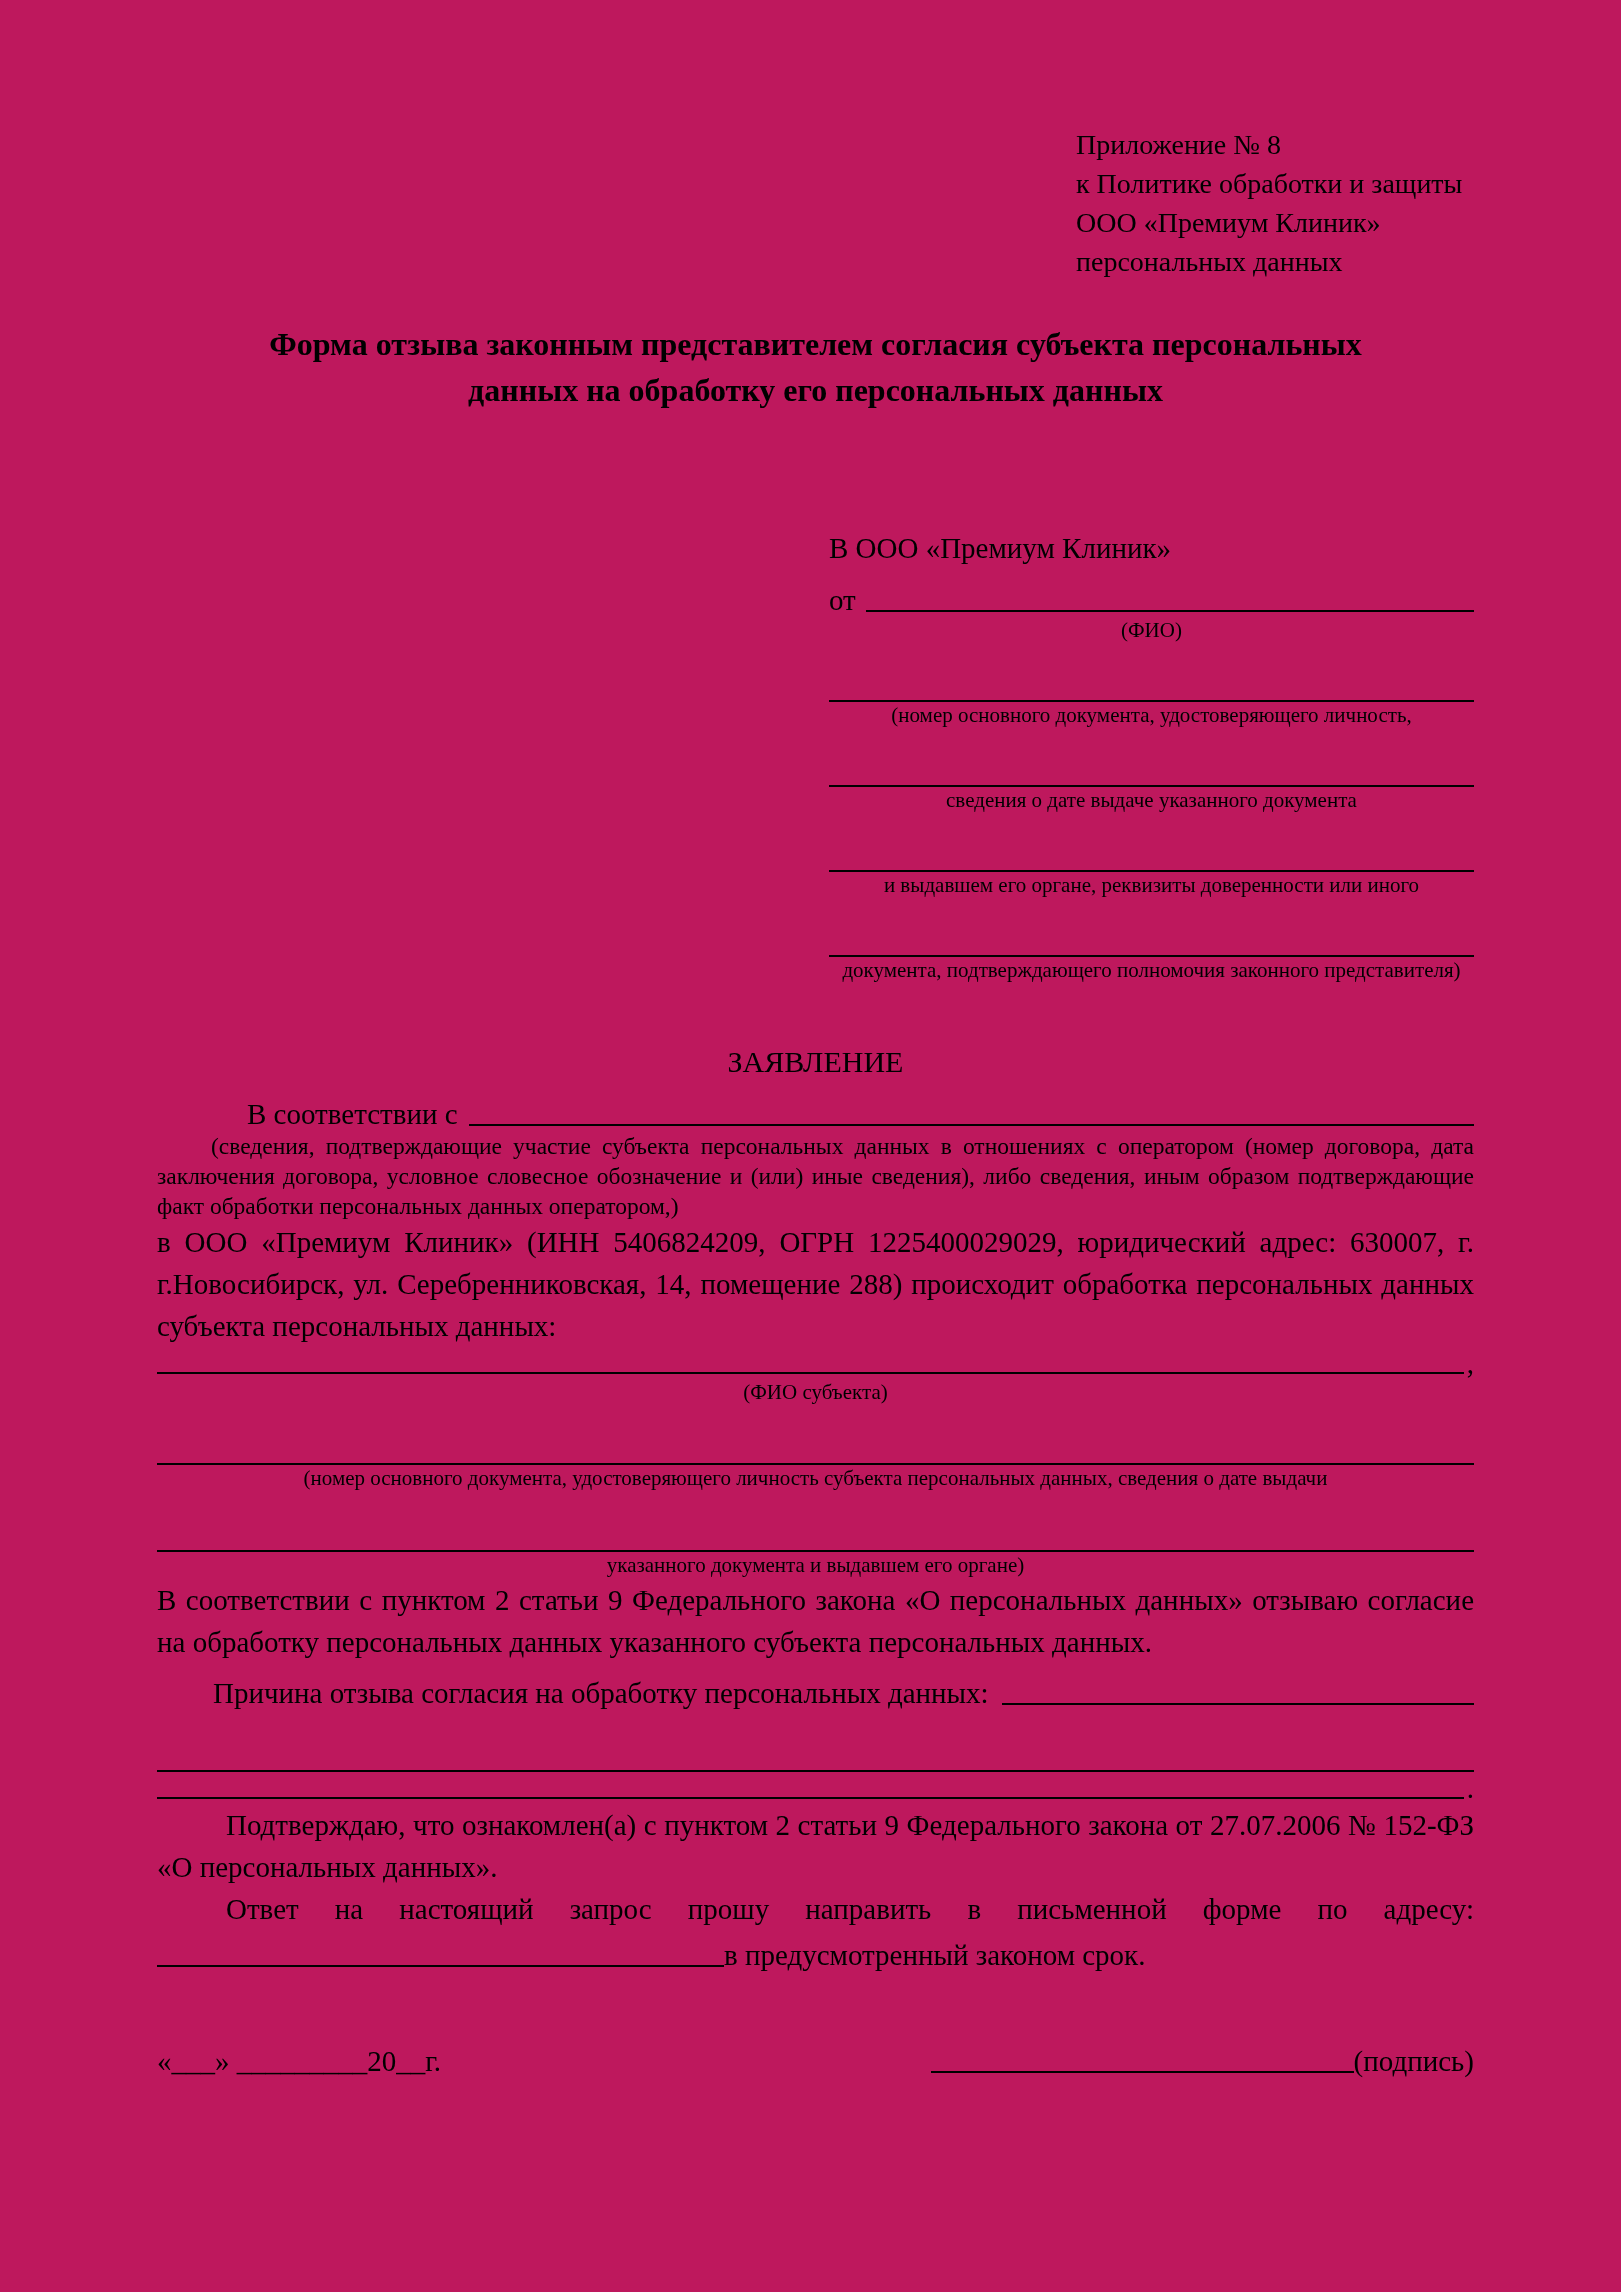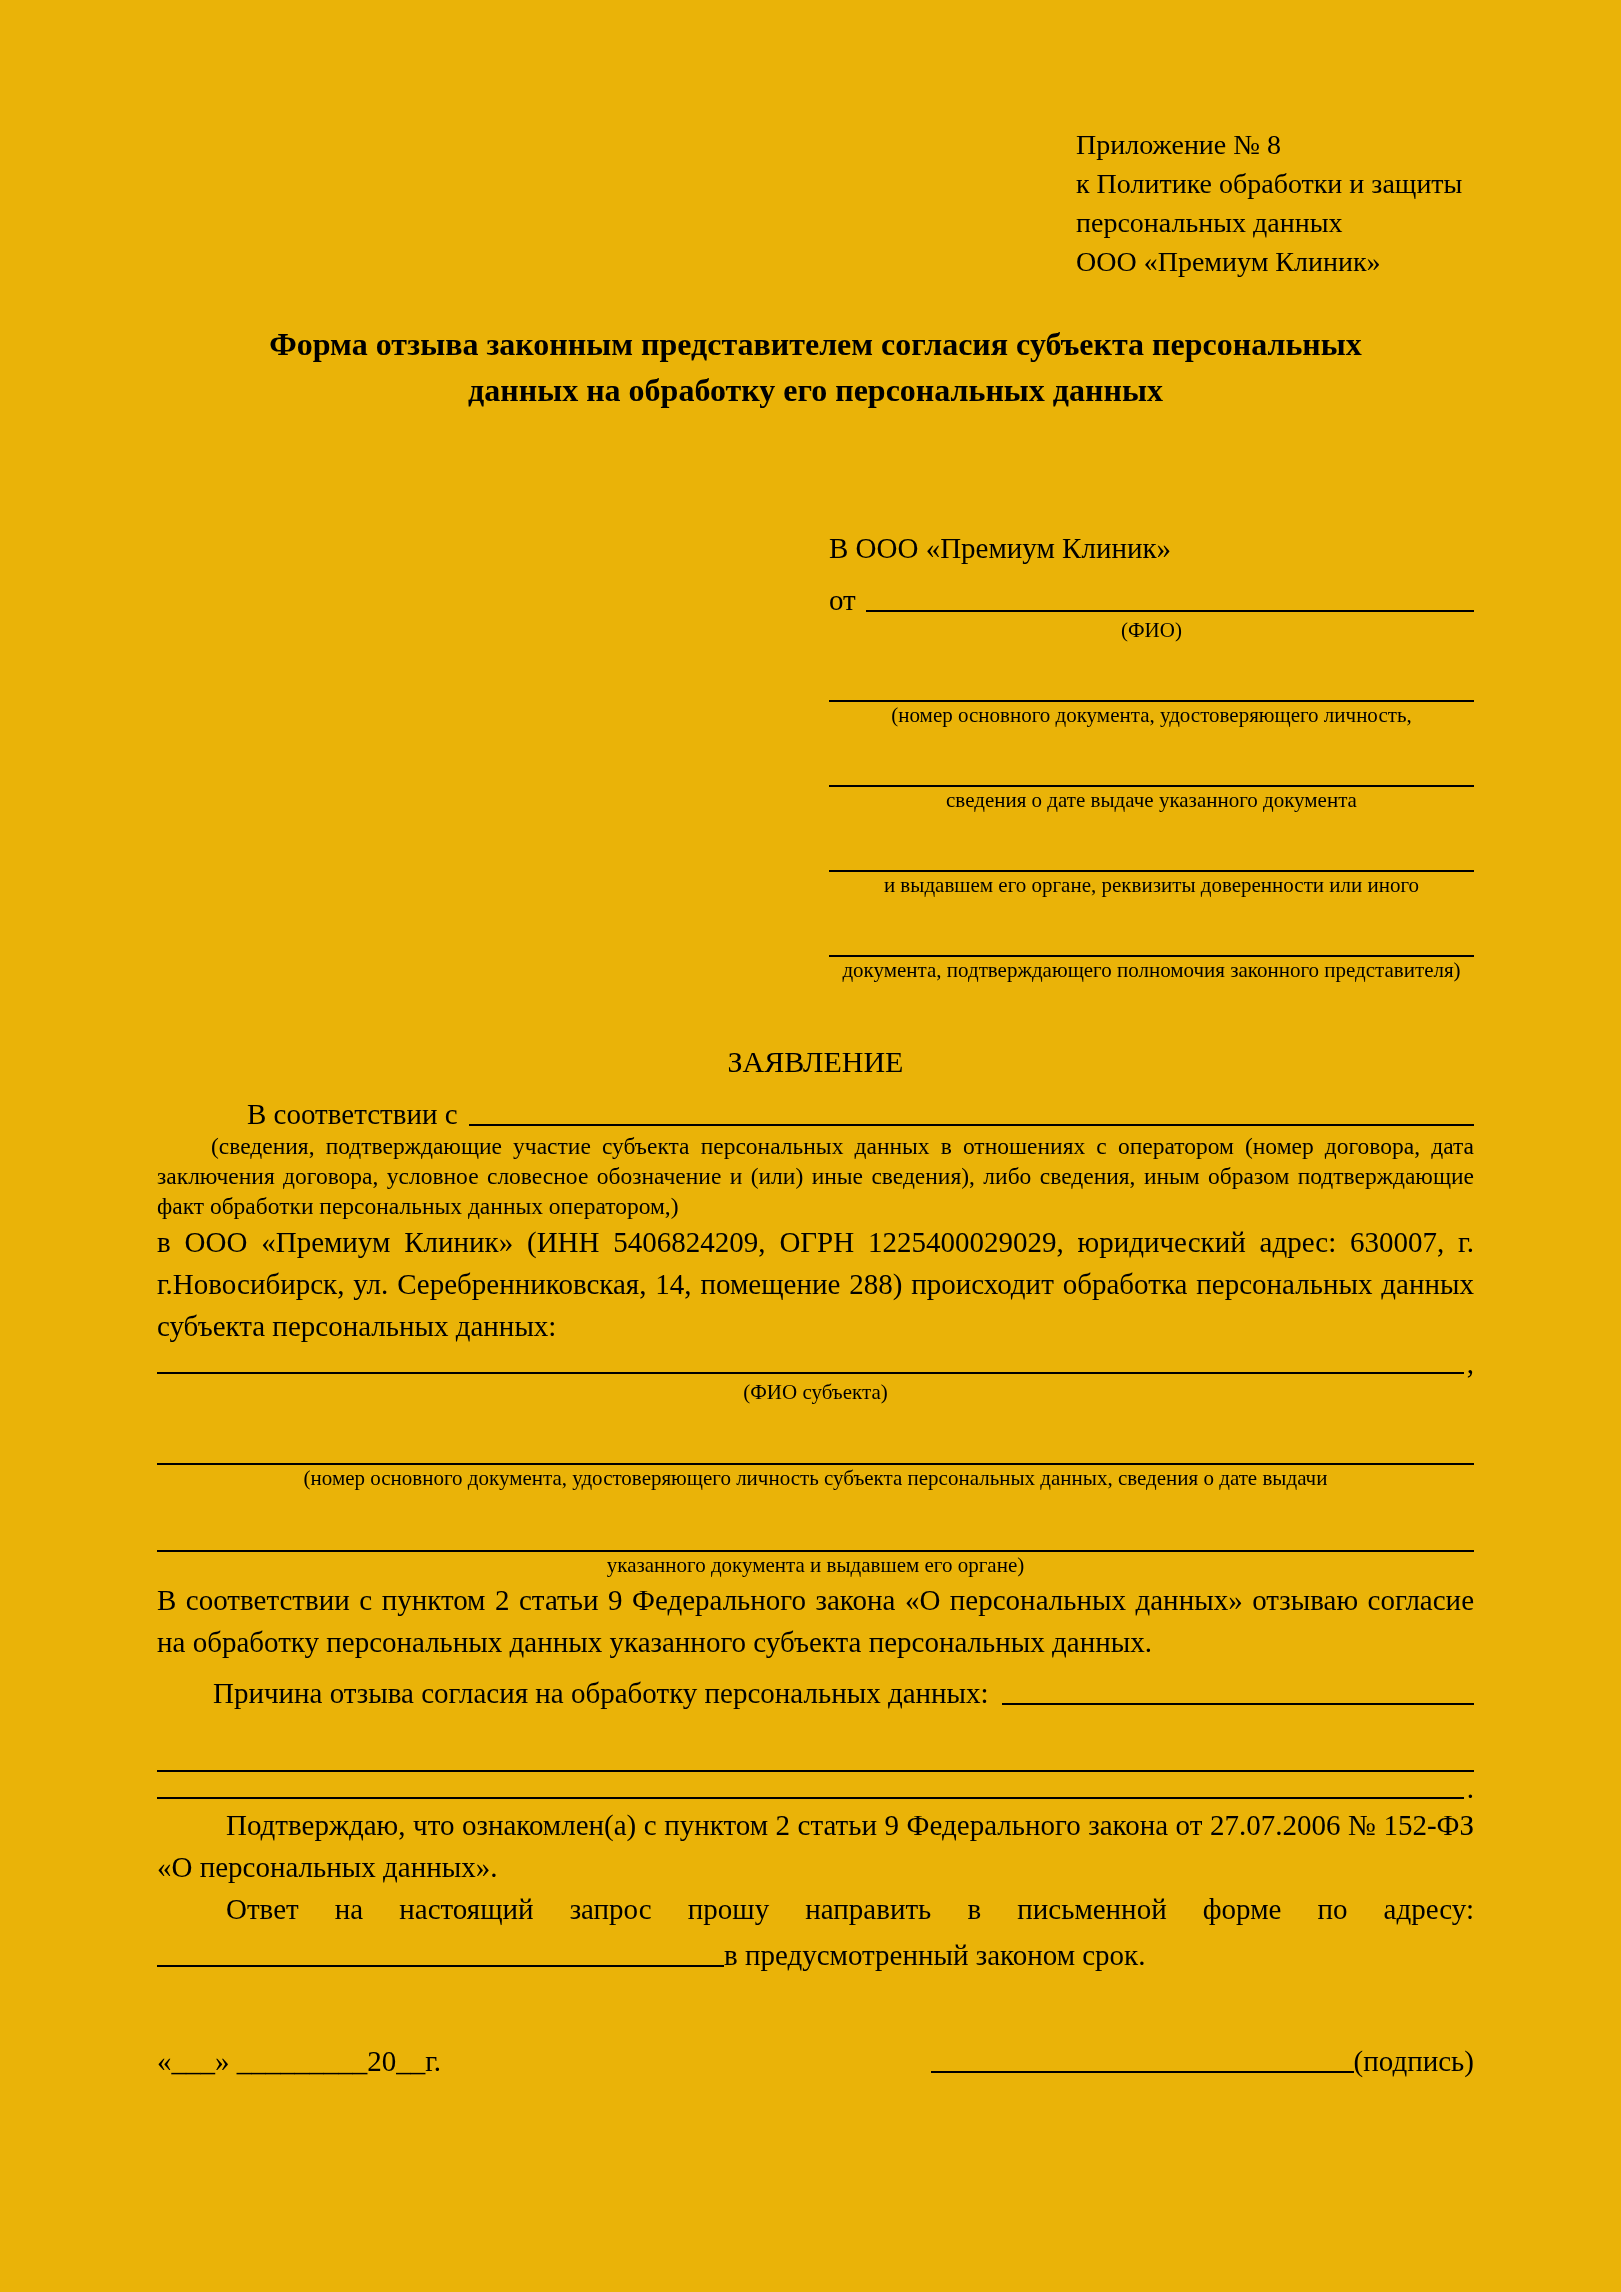--- a/index.html
+++ b/index.html
@@ -5,21 +5,21 @@
   html, body {
     margin: 0;
     padding: 0;
     background: #ffffff;
   }
   .page {
     position: relative;
     width: 1621px;
     height: 2293px;
     margin: 0 auto;
-    background: #eab308;
+    background: #be185d;
     color: #000000;
     font-family: "Liberation Serif", "DejaVu Serif", serif;
     font-size: 29px;
     box-sizing: border-box;
     padding: 125px 147px 0 157px;
     overflow: hidden;
   }
 
   
   .appendix {
@@ -146,22 +146,22 @@
   }
 </style>
 </head>
 <body>
 
 <div class="page">
 
   <div class="appendix">
     <div>Приложение № 8</div>
     <div>к Политике обработки и защиты</div>
+    <div>ООО «Премиум Клиник»</div>
     <div>персональных данных</div>
-    <div>ООО «Премиум Клиник»</div>
   </div>
 
   <div class="doc-title">Форма отзыва законным представителем согласия субъекта персональных данных на обработку его персональных данных</div>
 
   <div class="addressee">
     <div class="addr-to">В ООО «Премиум Клиник»</div>
     <div class="flex-row addr-from">
       <span class="from-word">от</span>
       <span class="fill"></span>
     </div>

